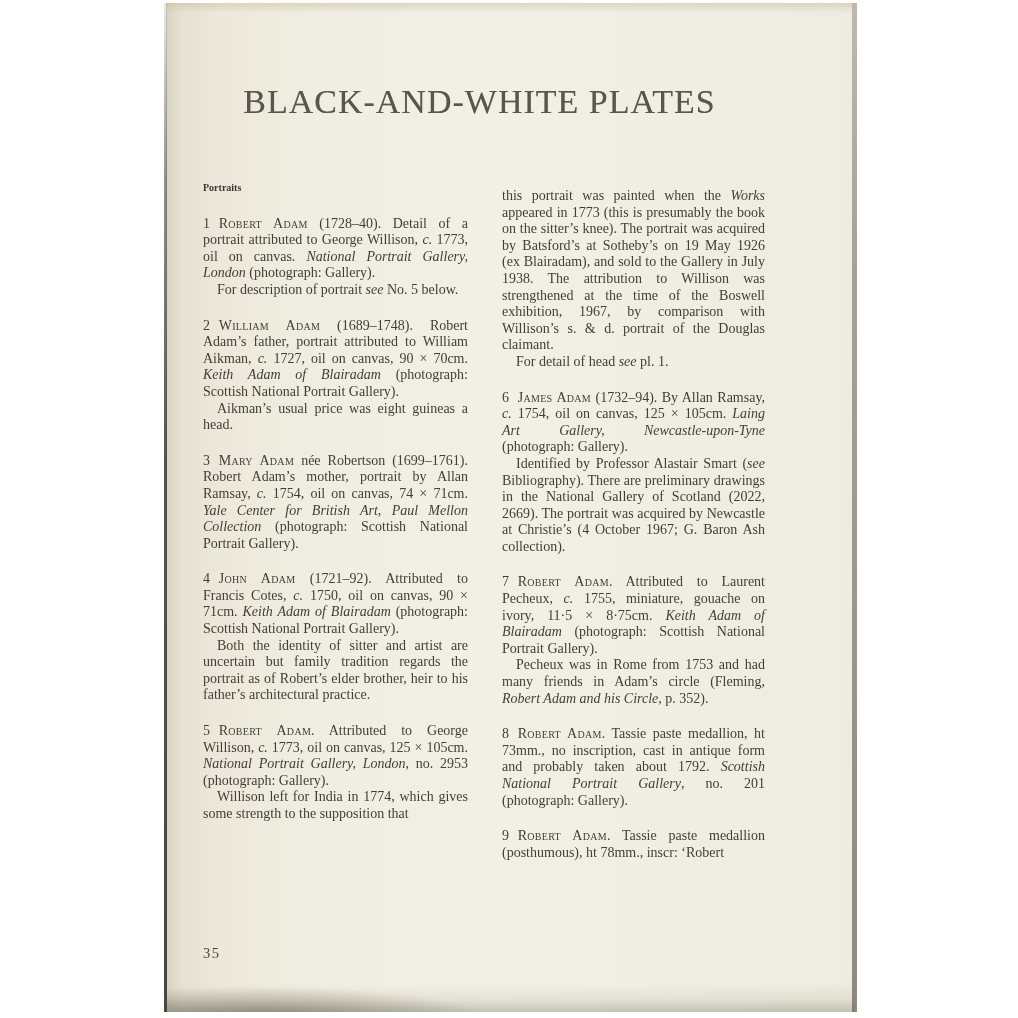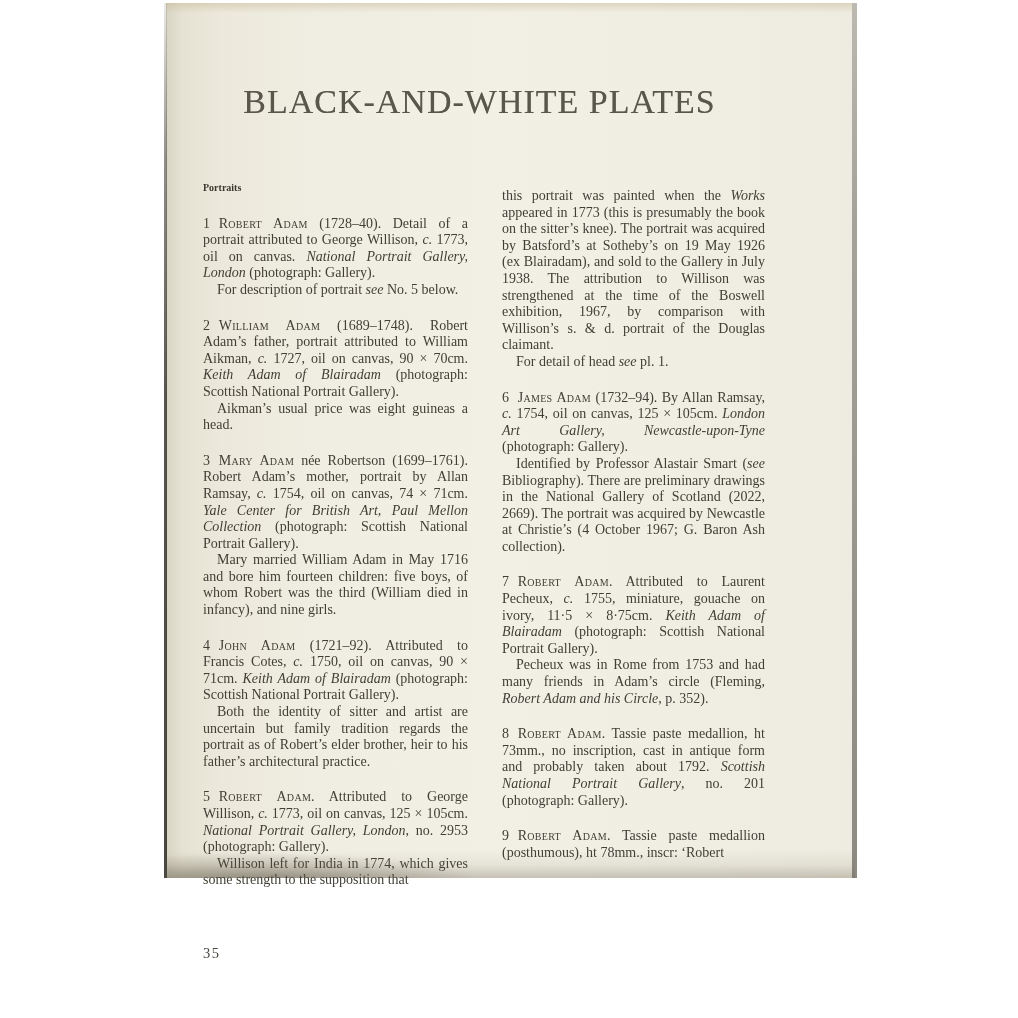--- a/index.html
+++ b/index.html
@@ -5,21 +5,21 @@
   * { margin:0; padding:0; box-sizing:border-box; }
   html,body { width:1018px; height:1018px; }
   body {
     background:#ffffff;
     font-family:"Liberation Serif","DejaVu Serif",serif;
     position:relative;
     overflow:hidden;
   }
   .scan { position:absolute; inset:0; background:#ffffff; }
   .page {
-    position:absolute; left:166px; top:3px; width:689px; height:875px;
+    position:absolute; left:166px; top:3px; width:689px; height:1009px;
     background:linear-gradient(90deg,
       #d8d4c4 0px, #e5e2d3 16px, #ece9dc 55px, #f0ede2 160px,
       #f2f0e5 330px, #f0eee3 520px, #eeece0 689px);
   }
   .page::before { 
     content:""; position:absolute; top:0; left:0; right:0; height:10px;
     background:linear-gradient(to bottom, rgba(196,182,146,0.45), rgba(196,182,146,0));
     pointer-events:none;
   }
   .edge-left {
@@ -79,39 +79,38 @@
     <div class="entry">
           <p><span class="rn">1</span><span class="rsc">Robert Adam</span><span> (1728–40). Detail of a portrait attributed to George Willison, </span><span class="ri">c.</span><span> 1773, oil on canvas. </span><span class="ri">National Portrait Gallery, London</span><span> (photograph: Gallery).</span></p>
           <p><span>For description of portrait </span><span class="ri">see</span><span> No. 5 below.</span></p>
         </div>
         <div class="entry">
           <p><span class="rn">2</span><span class="rsc">William Adam</span><span> (1689–1748). Robert Adam’s father, portrait attributed to William Aikman, </span><span class="ri">c.</span><span> 1727, oil on canvas, 90 × 70cm. </span><span class="ri">Keith Adam of Blairadam</span><span> (photograph: Scottish National Portrait Gallery).</span></p>
           <p><span>Aikman’s usual price was eight guineas a head.</span></p>
         </div>
         <div class="entry">
           <p><span class="rn">3</span><span class="rsc">Mary Adam</span><span> née Robertson (1699–1761). Robert Adam’s mother, portrait by Allan Ramsay, </span><span class="ri">c.</span><span> 1754, oil on canvas, 74 × 71cm. </span><span class="ri">Yale Center for British Art, Paul Mellon Collection</span><span> (photograph: Scottish National Portrait Gallery).</span></p>
-          <p><span>Mary married William Adam in May 1716 and bore him fourteen children: five boys, of whom Robert was the third (William died in infancy), and nine girls.</span></p>
         </div>
         <div class="entry">
           <p><span class="rn">4</span><span class="rsc">John Adam</span><span> (1721–92). Attributed to Francis Cotes, </span><span class="ri">c.</span><span> 1750, oil on canvas, 90 × 71cm. </span><span class="ri">Keith Adam of Blairadam</span><span> (photograph: Scottish National Portrait Gallery).</span></p>
           <p><span>Both the identity of sitter and artist are uncertain but family tradition regards the portrait as of Robert’s elder brother, heir to his father’s architectural practice.</span></p>
         </div>
         <div class="entry">
           <p><span class="rn">5</span><span class="rsc">Robert Adam</span><span>. Attributed to George Willison, </span><span class="ri">c.</span><span> 1773, oil on canvas, 125 × 105cm. </span><span class="ri">National Portrait Gallery, London</span><span>, no. 2953 (photograph: Gallery).</span></p>
           <p><span>Willison left for India in 1774, which gives some strength to the supposition that</span></p>
         </div>
       </div>
 
     <div class="col" id="col-right">
         <div class="entry">
           <p><span>this portrait was painted when the </span><span class="ri">Works</span><span> appeared in 1773 (this is presumably the book on the sitter’s knee). The portrait was acquired by Batsford’s at Sotheby’s on 19 May 1926 (ex Blairadam), and sold to the Gallery in July 1938. The attribution to Willison was strengthened at the time of the Boswell exhibition, 1967, by comparison with Willison’s s. &amp; d. portrait of the Douglas claimant.</span></p>
           <p><span>For detail of head </span><span class="ri">see</span><span> pl. 1.</span></p>
         </div>
         <div class="entry">
-          <p><span class="rn">6</span><span class="rsc">James Adam</span><span> (1732–94). By Allan Ramsay, </span><span class="ri">c.</span><span> 1754, oil on canvas, 125 × 105cm. </span><span class="ri">London Art Gallery, Newcastle-upon-Tyne</span><span> (photograph: Gallery).</span></p>
+          <p><span class="rn">6</span><span class="rsc">James Adam</span><span> (1732–94). By Allan Ramsay, </span><span class="ri">c.</span><span> 1754, oil on canvas, 125 × 105cm. </span><span class="ri">Laing Art Gallery, Newcastle-upon-Tyne</span><span> (photograph: Gallery).</span></p>
           <p><span>Identified by Professor Alastair Smart (</span><span class="ri">see</span><span> Bibliography). There are preliminary drawings in the National Gallery of Scotland (2022, 2669). The portrait was acquired by Newcastle at Christie’s (4 October 1967; G. Baron Ash collection).</span></p>
         </div>
         <div class="entry">
           <p><span class="rn">7</span><span class="rsc">Robert Adam</span><span>. Attributed to Laurent Pecheux, </span><span class="ri">c.</span><span> 1755, miniature, gouache on ivory, 11·5 × 8·75cm. </span><span class="ri">Keith Adam of Blairadam</span><span> (photograph: Scottish National Portrait Gallery).</span></p>
           <p><span>Pecheux was in Rome from 1753 and had many friends in Adam’s circle (Fleming, </span><span class="ri">Robert Adam and his Circle</span><span>, p. 352).</span></p>
         </div>
         <div class="entry">
           <p><span class="rn">8</span><span class="rsc">Robert Adam</span><span>. Tassie paste medallion, ht 73mm., no inscription, cast in antique form and probably taken about 1792. </span><span class="ri">Scottish National Portrait Gallery</span><span>, no. 201 (photograph: Gallery).</span></p>
         </div>
         <div class="entry">

